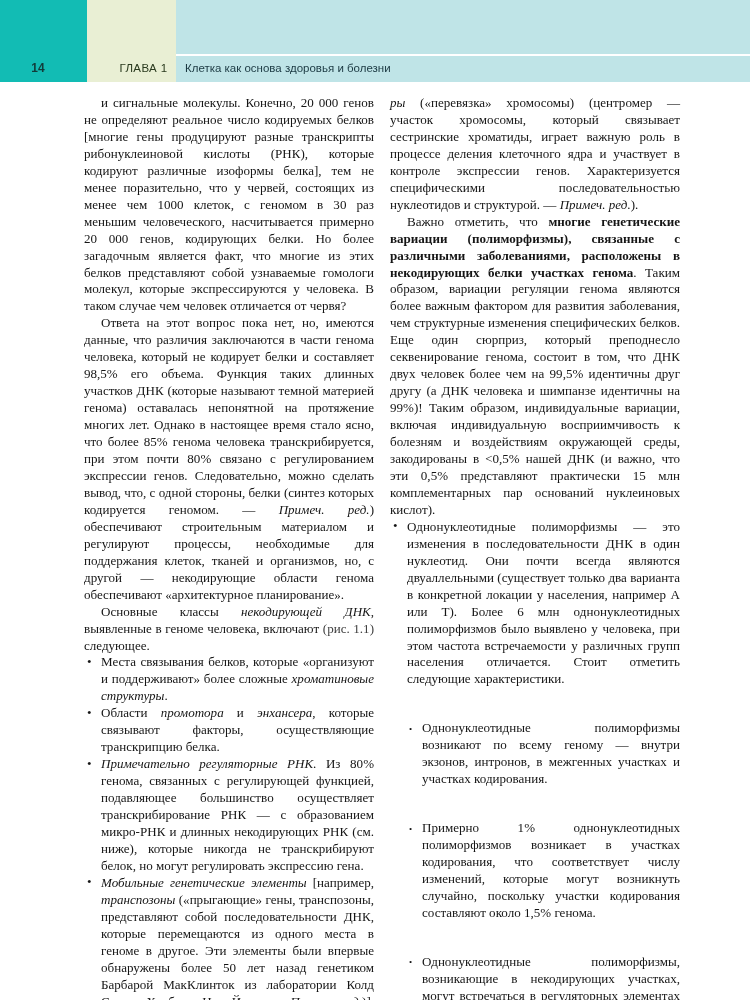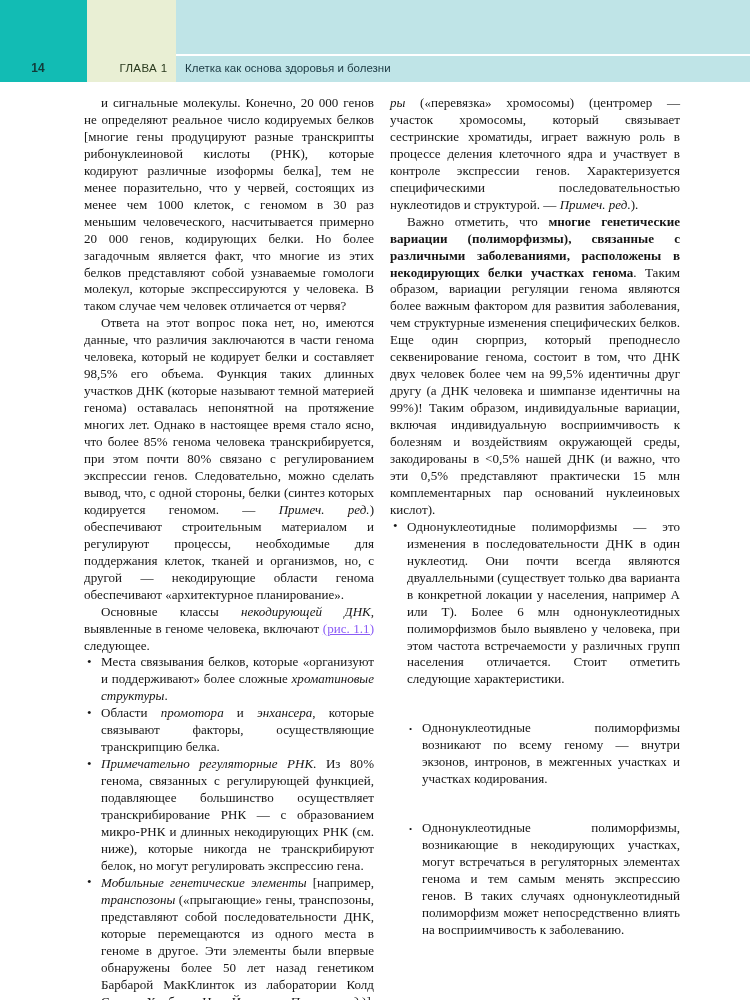--- a/index.html
+++ b/index.html
@@ -145,21 +145,21 @@
   }
   ul.sub > li::before {
     content: "\2022";
     font-size: 9px;
     left: 2px;
     top: 0.5px;
   }
 
   i, .it { }
   b, .bd { font-weight: 700; }
-  .figref { color: #8b5cf6; text-decoration: underline; }
+  .figref { color: #404040; }
 
   
   span { }
 </style>
 </head>
 <body>
 
 <div class="page">
 
   <div class="header">
@@ -203,19 +203,20 @@
 
       <p><span>Важно отметить, что </span><b>многие генетические вариации (</b><b class="it">полиморфизмы</b><b>), связанные с различными заболеваниями, расположены в некодирующих белки участках генома</b><span>. Таким образом, вариации регуляции генома являются более важным фактором для развития заболевания, чем структурные изменения специфических белков. Еще один сюрприз, который преподнесло секвенирование генома, состоит в том, что ДНК двух человек более чем на 99,5% идентичны друг другу (а ДНК человека и шимпанзе идентичны на 99%)! Таким образом, индивидуальные вариации, включая индивидуальную восприимчивость к болезням и воздействиям окружающей среды, закодированы в &lt;0,5% нашей ДНК (и важно, что эти 0,5% представляют практически 15 млн комплементарных пар оснований нуклеиновых кислот).</span></p>
 
 
       <ul>
         <li><span>Однонуклеотидные полиморфизмы — это изменения в последовательности ДНК в один нуклеотид. Они почти всегда являются двуаллельными (существует только два варианта в конкретной локации у населения, например A или T). Более 6 млн однонуклеотидных полиморфизмов было выявлено у человека, при этом частота встречаемости у различных групп населения отличается. Стоит отметить следующие характеристики.</span></li>
       </ul>
 
       <ul class="sub">
         <li><span>Однонуклеотидные полиморфизмы возникают по всему геному — внутри экзонов, интронов, в межгенных участках и участках кодирования.</span></li>
+        <li><span>Примерно 1% однонуклеотидных полиморфизмов возникает в участках кодирования, что соответствует числу изменений, которые могут возникнуть случайно, поскольку участки кодирования составляют около 1,5% генома.</span></li>
         <li><span>Однонуклеотидные полиморфизмы, возникающие в некодирующих участках, могут встречаться в регуляторных элементах генома и тем самым менять экспрессию генов. В таких случаях однонуклеотидный полиморфизм может непосредственно влиять на восприимчивость к заболеванию.</span></li>
 
       </ul>
     </div>
 
   </div>
 </div>
 
 </body></html>

